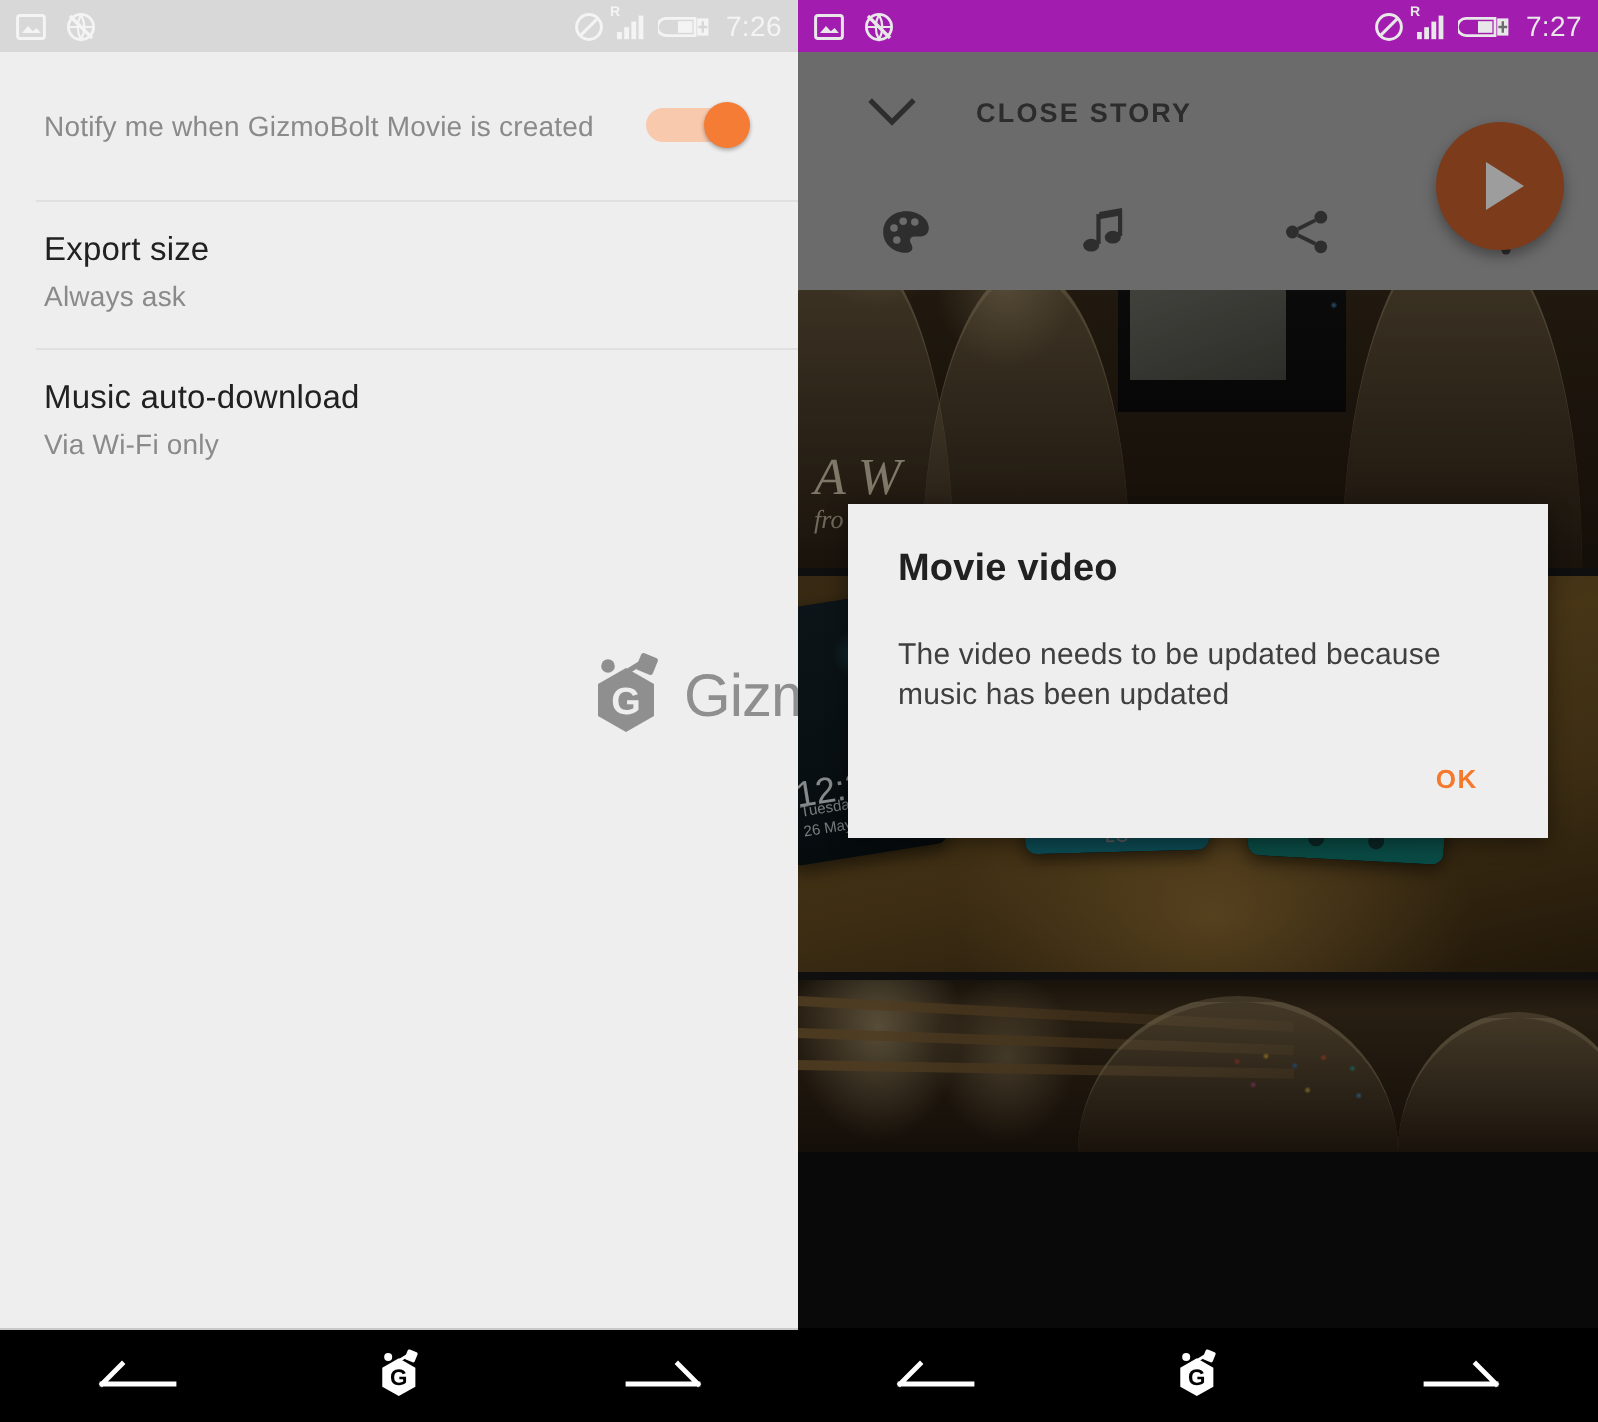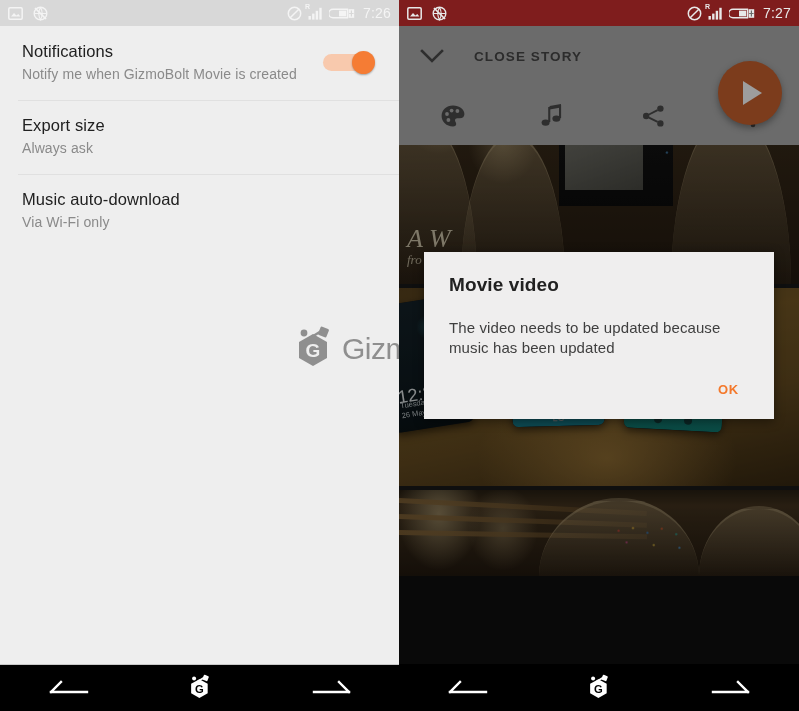--- a/index.html
+++ b/index.html
@@ -22,21 +22,21 @@
   
   .statusbar {
     position: relative;
     height: 26px;
     display: flex; align-items: center;
     padding: 0 8px;
     font-size: 13px;
     z-index: 30;
   }
   .statusbar.light { background: #d8d8d8; color: #f4f4f4; }
-  .statusbar.dark  { background: #7f1d1d; color: #e8e8e8; text-align: right; }
+  .statusbar.dark  { background: #a21caf; color: #e8e8e8; text-align: right; }
   .sb-left  { display: flex; align-items: center; gap: 10px; }
   .sb-right { display: flex; align-items: center; gap: 6px; margin-left: auto; }
   .sb-time { font-size: 14px; letter-spacing: .2px; padding-left: 2px; }
   .sb-ico { display: block; }
   .roam-wrap { position: relative; display: flex; align-items: flex-end; }
   .roam-r {
     position: absolute; top: -4px; left: -3px;
     font-size: 7px; line-height: 7px; font-weight: bold;
   }
 
@@ -314,21 +314,21 @@
     z-index: 18;
   }
 
   
   .story-bar {
     position: absolute; left: 0; right: 0; top: 26px;
     height: 119px; z-index: 22;
     background: #6b6b6b;
   }
   .story-bar-top {
-    height: 60px; display: flex; align-items: center; padding-left: 16px;
+    height: 60px; display: flex; align-items: center; padding-left: 30px;
   }
   .close-chev {
     width: 34px; height: 34px;
     display: flex; align-items: center; justify-content: center;
     cursor: pointer;
   }
   .close-label {
     margin-left: 25px;
     color: #2c2c2c; font-size: 13.5px; font-weight: bold;
     letter-spacing: 1.1px;
@@ -442,21 +442,20 @@
         </svg>
         <span class="sb-time">7:26</span>
       </div>
     </div>
 
 
     <div class="settings-list">
 
       <div class="setting-row">
         <div class="setting-text">
-          <div class="setting-title">Notifications</div>
           <div class="setting-sub">Notify me when GizmoBolt Movie is created</div>
         </div>
         <div class="toggle">
           <div class="toggle-track"></div>
           <div class="toggle-thumb"></div>
         </div>
       </div>
 
       <div class="setting-row">
         <div class="setting-text">

